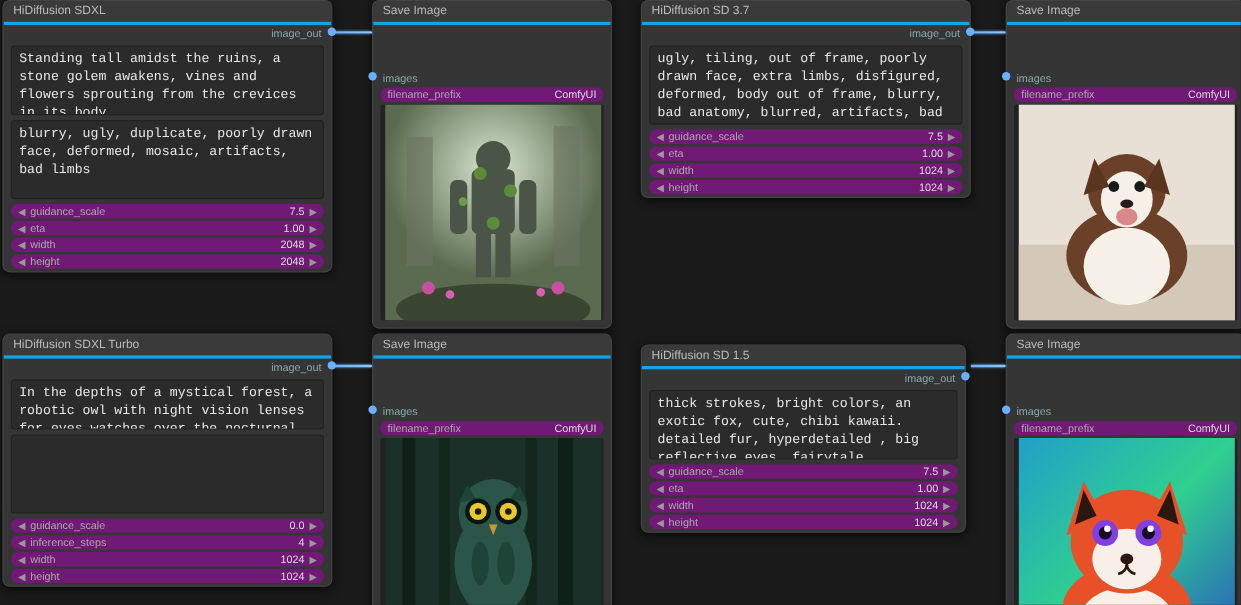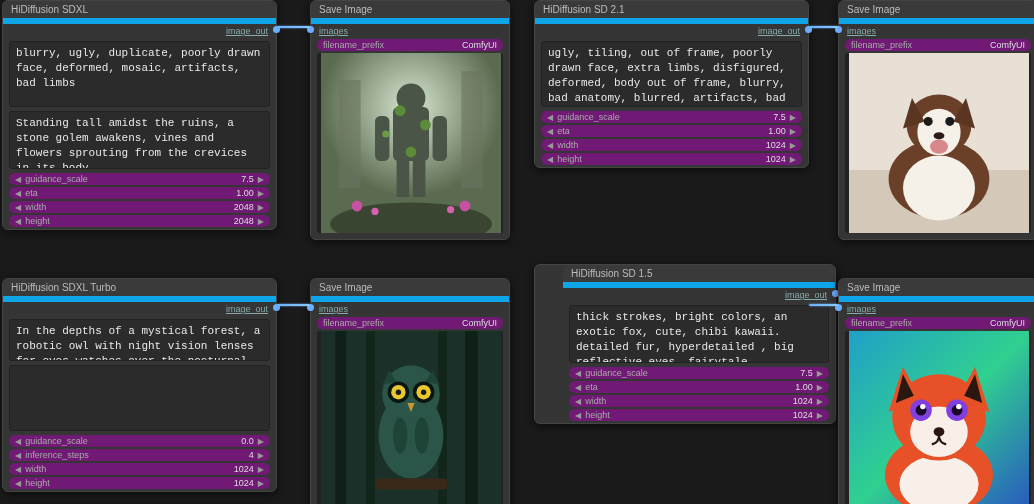--- a/index.html
+++ b/index.html
@@ -20,34 +20,33 @@
     background: #353535;
     border: 1px solid #444;
     border-radius: 6px;
     box-shadow: 0 2px 8px rgba(0,0,0,0.6);
   }
   .node-title {
     background: #3a3a3a;
     padding: 3px 8px;
     font-size: 10px;
     color: #bbb;
-    border-bottom: 6px solid #0ea5e9;
+    border-bottom: 3px solid #0ea5e9;
     border-radius: 6px 6px 0 0;
   }
   .port-row {
     display: flex;
     justify-content: flex-end;
     align-items: center;
     padding: 2px 8px 1px 8px;
     font-size: 9px;
     color: #8aa;
     position: relative;
-    text-decoration: underline;
-  }
-  .port-row.left { justify-content: flex-start; }
+  }
+  .port-row.left { justify-content: flex-start; margin-top: 37px; }
   .port-dot {
     width: 7px; height: 7px;
     background: #6ab0ff;
     border-radius: 50%;
     position: absolute;
     top: 2px;
   }
   .port-dot.right { right: -4px; }
   .port-dot.left { left: -4px; }
 
@@ -105,22 +104,22 @@
 </head>
 <body>
 
 <div class="canvas" id="canvas">
     <div class="node" style="left: 2px; top: 0px; width: 275px;">
       <div class="node-title">HiDiffusion SDXL</div>
       <div class="port-row">
         <span>image_out</span>
         <span class="port-dot right"></span>
       </div>
+      <div class="prompt-box" style="height: 58px;">Standing tall amidst the ruins, a stone golem awakens, vines and flowers sprouting from the crevices in its body</div>
       <div class="prompt-box" style="height: 66px;">blurry, ugly, duplicate, poorly drawn face, deformed, mosaic, artifacts, bad limbs</div>
-      <div class="prompt-box" style="height: 58px;">Standing tall amidst the ruins, a stone golem awakens, vines and flowers sprouting from the crevices in its body</div>
       <div class="param-row">
         <span class="tri">◀</span>
         <span class="label">guidance_scale</span>
         <span class="value">7.5</span>
         <span class="tri">▶</span>
       </div>
       <div class="param-row">
         <span class="tri">◀</span>
         <span class="label">eta</span>
         <span class="value">1.00</span>
@@ -175,21 +174,21 @@
       <circle cx="20" cy="85" r="3" fill="#c850a0"></circle>
             <circle cx="80" cy="85" r="3" fill="#c850a0"></circle>
       <circle cx="30" cy="88" r="2" fill="#d860b0"></circle>
             <circle cx="72" cy="87" r="2" fill="#d860b0"></circle>
     </svg>
         </div>
       </div>
     </div>
     <div class="wire" style="left: 277px; top: 26px; width: 33px;"></div>
     <div class="node" style="left: 534px; top: 0px; width: 275px;">
-      <div class="node-title">HiDiffusion SD 2.1</div>
+      <div class="node-title">HiDiffusion SD 3.7</div>
       <div class="port-row">
         <span>image_out</span>
         <span class="port-dot right"></span>
       </div>
       <div class="prompt-box" style="height: 66px;">ugly, tiling, out of frame, poorly drawn face, extra limbs, disfigured, deformed, body out of frame, blurry, bad anatomy, blurred, artifacts, bad proportions.</div>
       <div class="param-row">
         <span class="tri">◀</span>
         <span class="label">guidance_scale</span>
         <span class="value">7.5</span>
         <span class="tri">▶</span>
@@ -306,21 +305,21 @@
             <circle cx="57" cy="34" r="1.5" fill="#1a1a1a"></circle>
       <path d="M48 40 L52 40 L50 45 Z" fill="#c89830"></path>
       <ellipse cx="44" cy="58" rx="4" ry="10" fill="#1e4438"></ellipse>
             <ellipse cx="56" cy="58" rx="4" ry="10" fill="#1e4438"></ellipse>
       <rect x="30" y="82" width="40" height="6" rx="2" fill="#3a2818"></rect>
     </svg>
         </div>
       </div>
     </div>
     <div class="wire" style="left: 277px; top: 304px; width: 33px;"></div>
-    <div class="node" style="left: 534px; top: 264px; width: 302px; padding-left: 28px;">
+    <div class="node" style="left: 534px; top: 287px; width: 271px;">
       <div class="node-title">HiDiffusion SD 1.5</div>
       <div class="port-row">
         <span>image_out</span>
         <span class="port-dot right"></span>
       </div>
       <div class="prompt-box" style="height: 58px;">thick strokes, bright colors, an exotic fox, cute, chibi kawaii. detailed fur, hyperdetailed , big reflective eyes, fairytale, artstation,centered composition, perfect composition, centered, vibrant colors, muted colors, high detailed, 8k.</div>
       <div class="param-row">
         <span class="tri">◀</span>
         <span class="label">guidance_scale</span>
         <span class="value">7.5</span>

